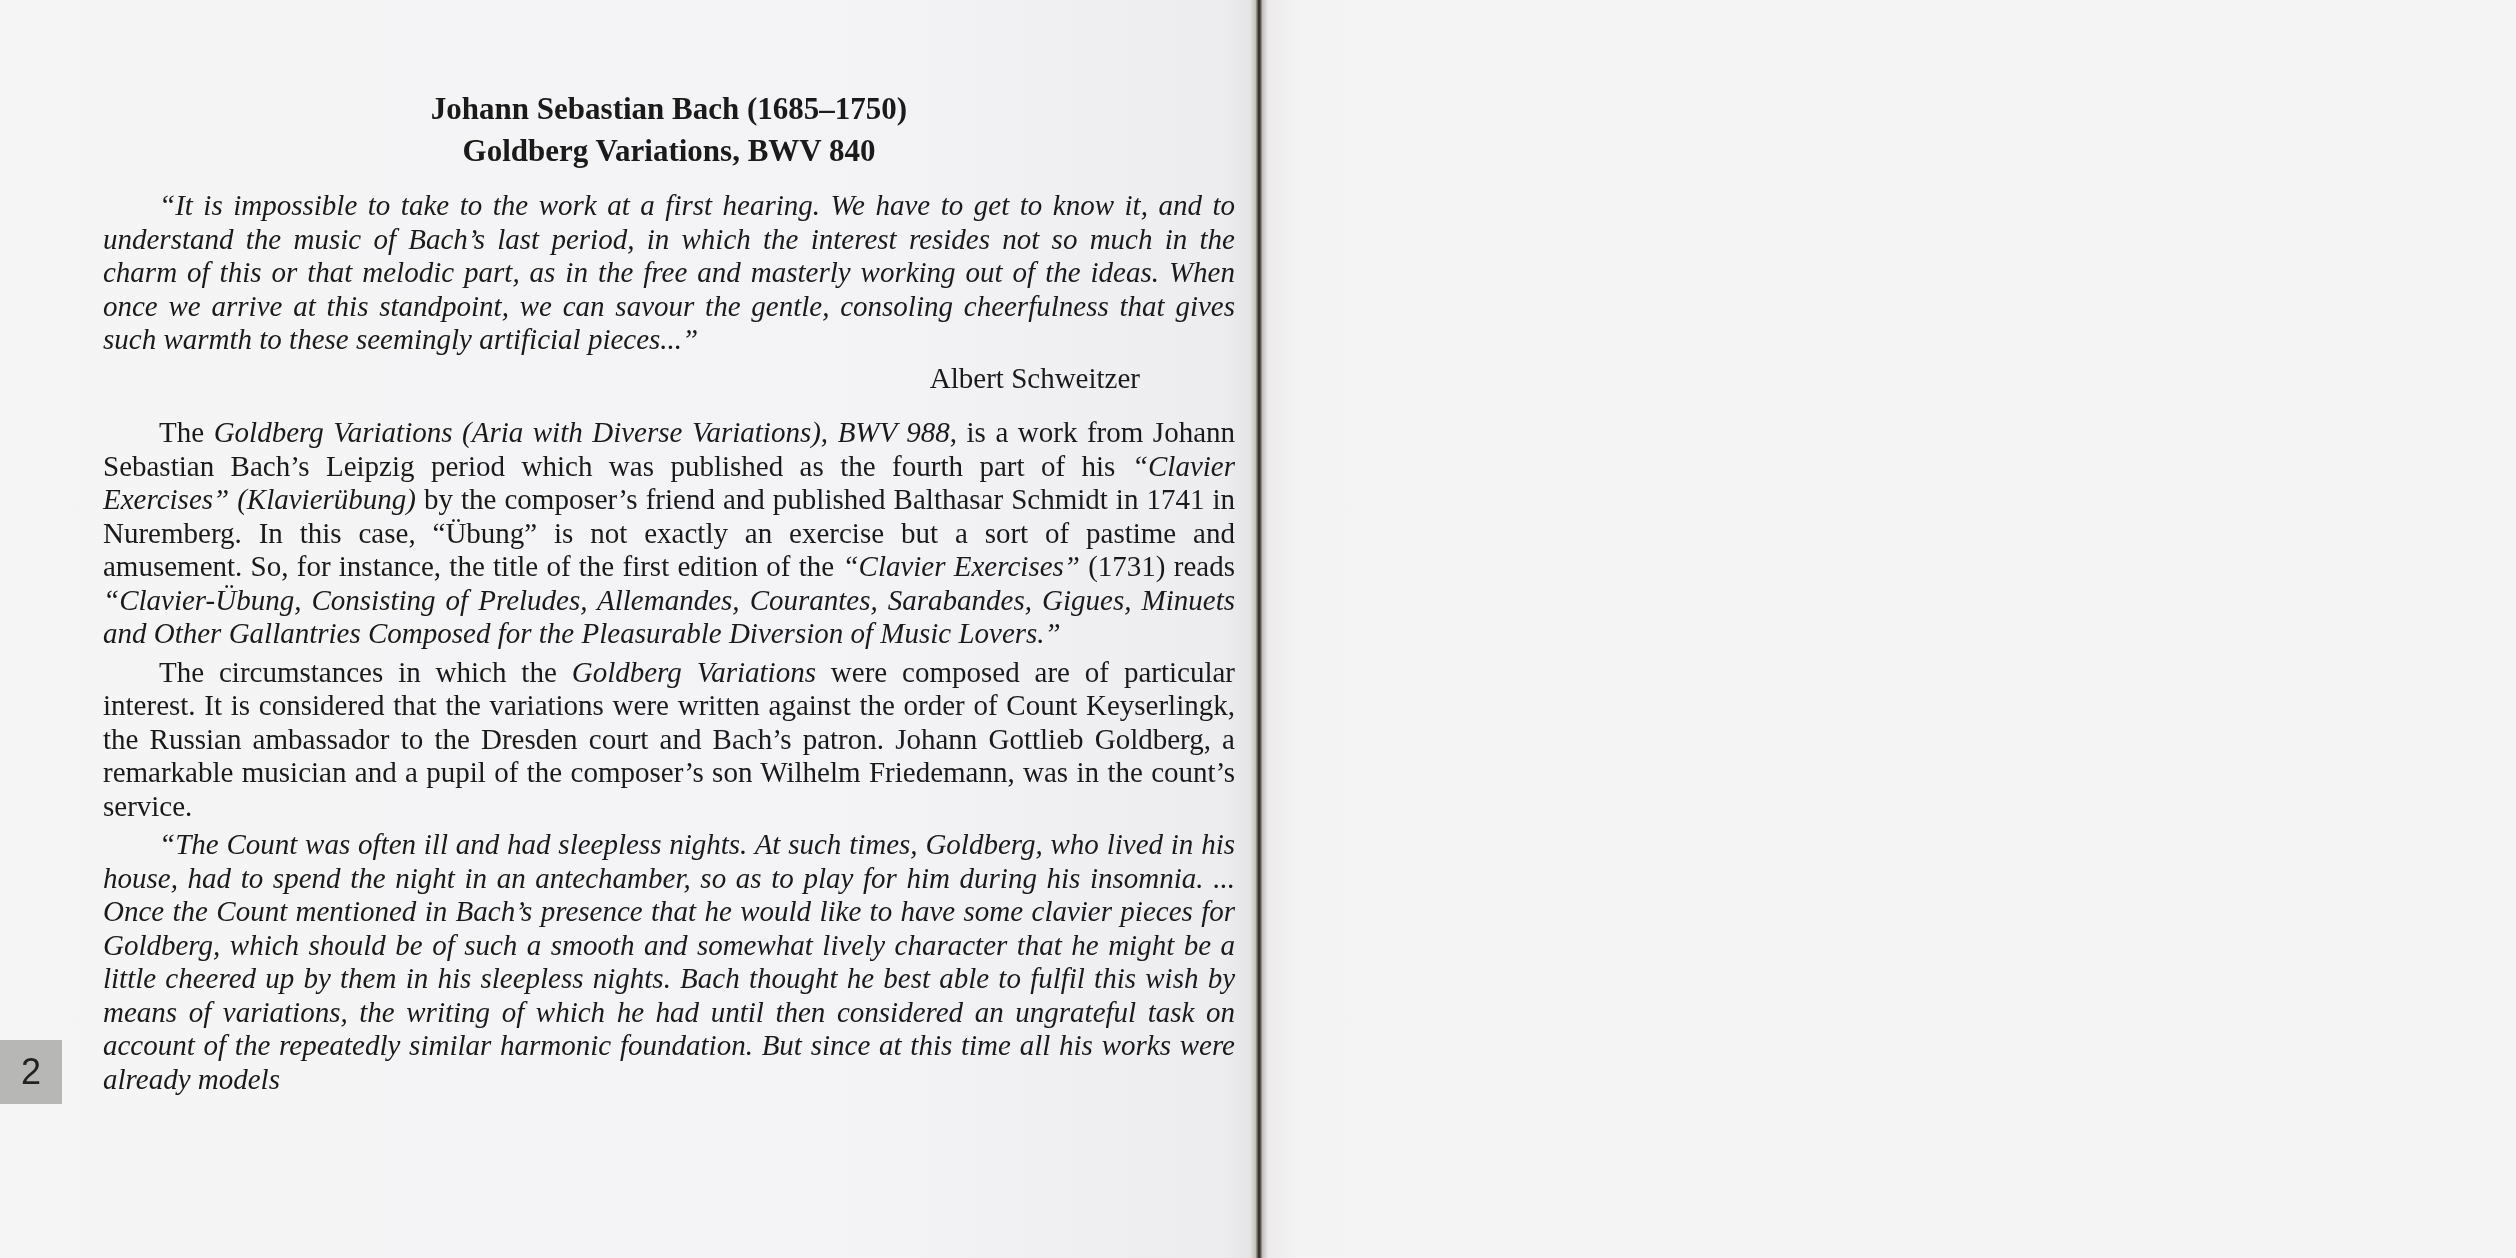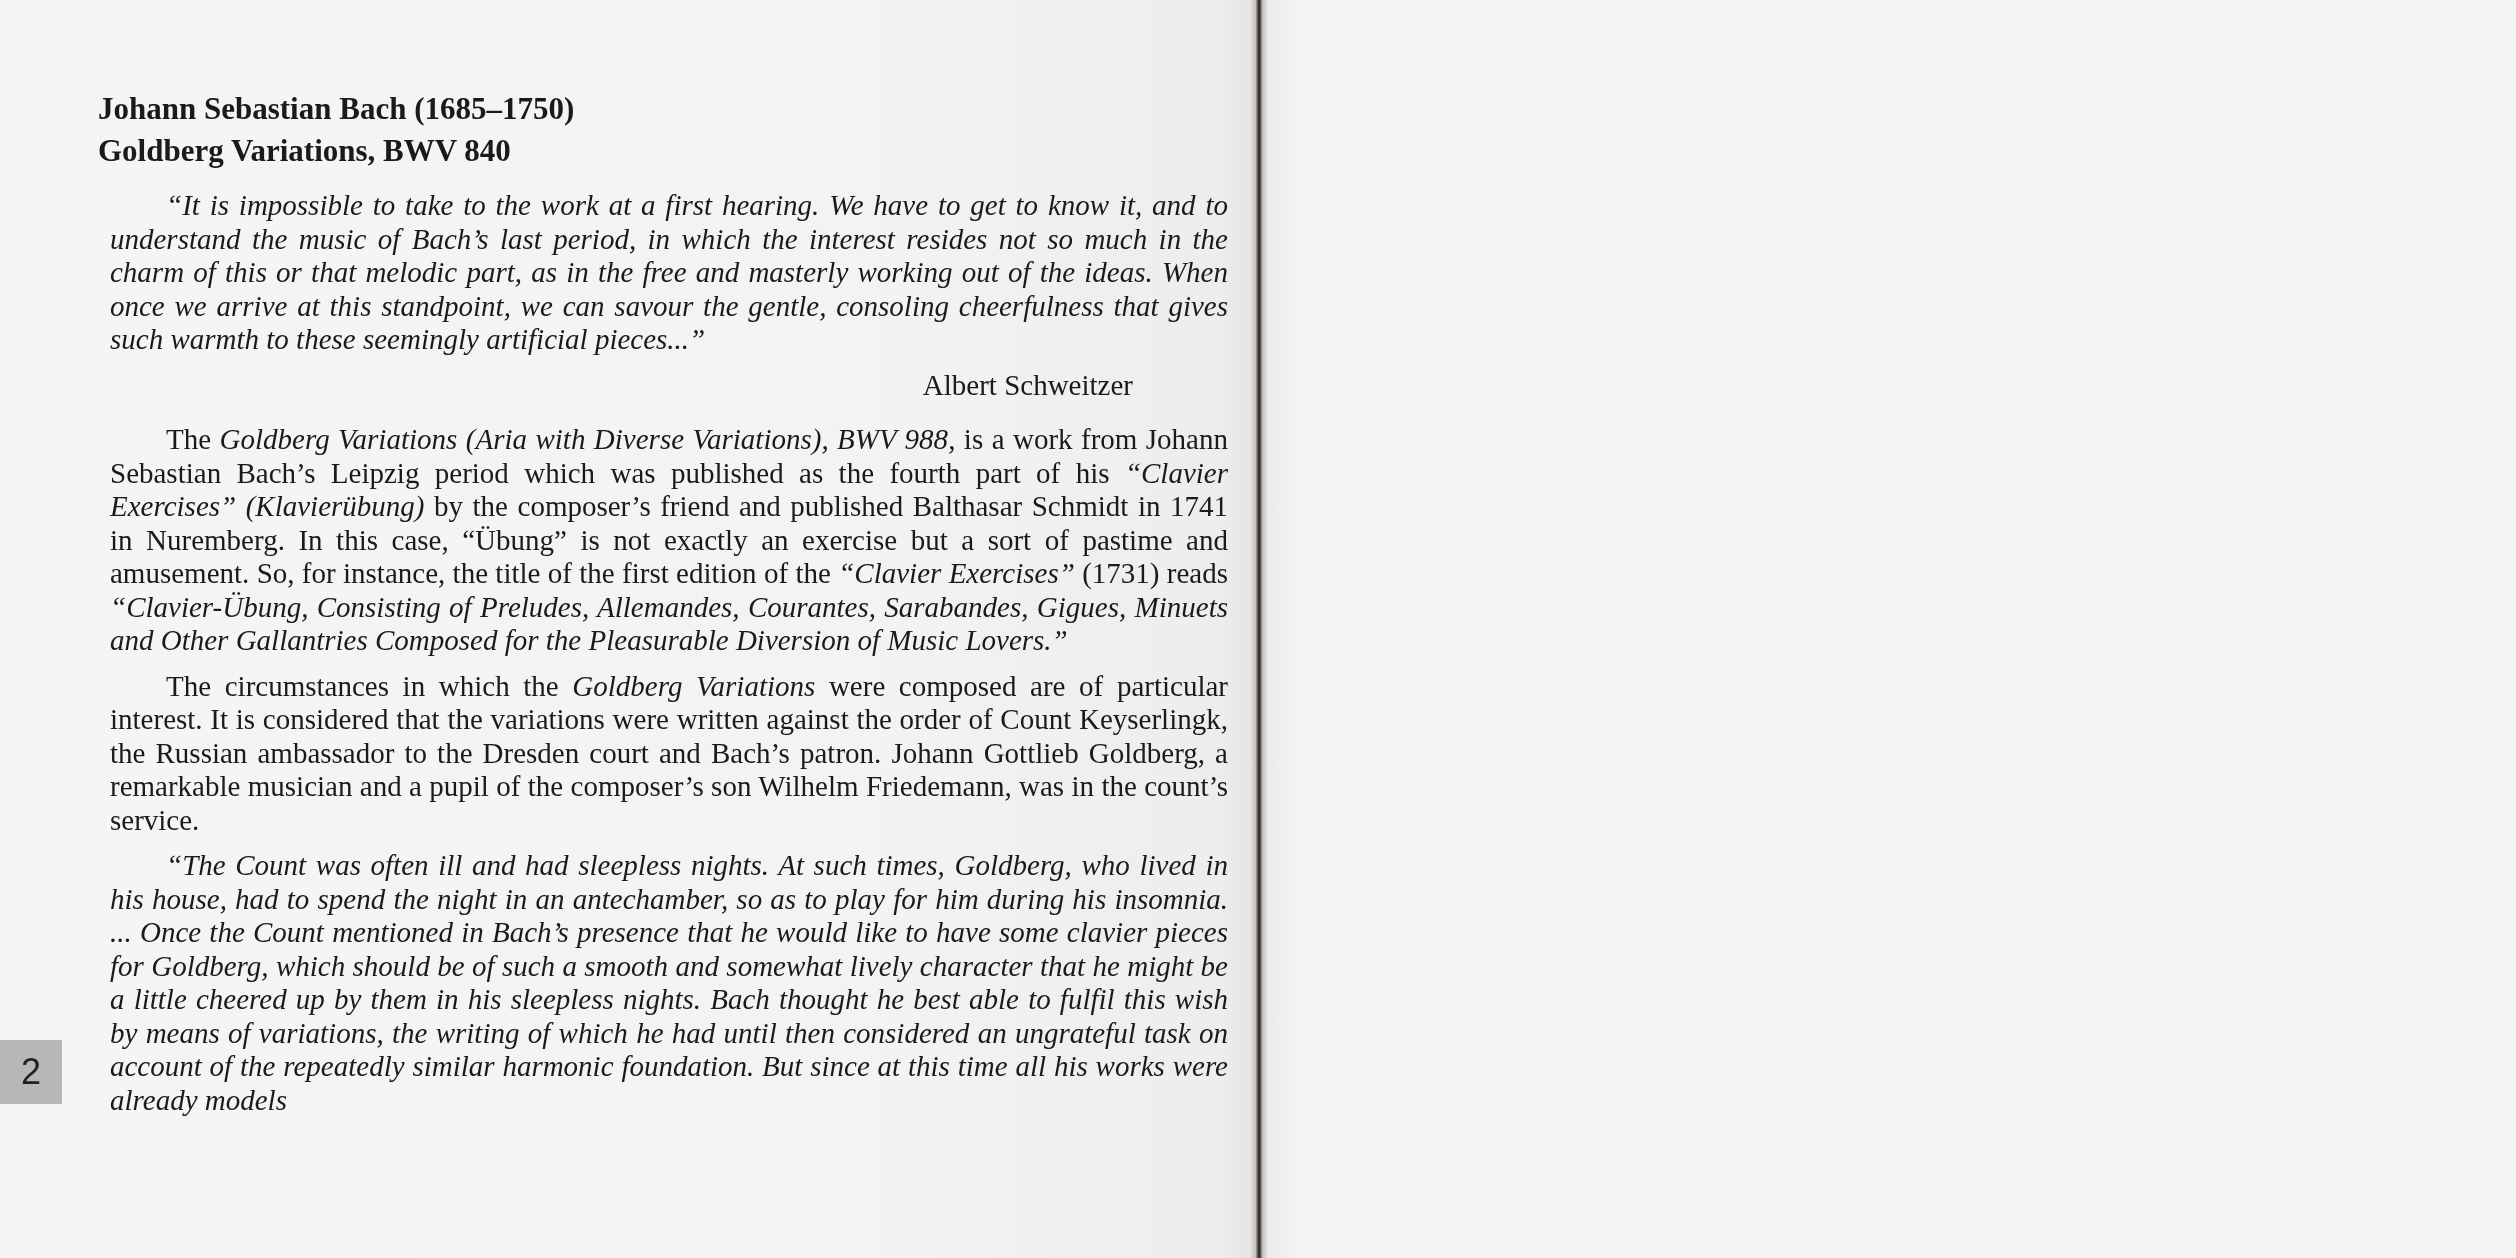--- a/index.html
+++ b/index.html
@@ -20,25 +20,25 @@
     background:linear-gradient(90deg,#e9e7e7 0%,#f4f3f4 3%,#f5f4f5 60%,#f4f4f5 100%);
   }
   .gutter{
     position:absolute;left:1250px;top:0;width:18px;height:1258px;
     background:linear-gradient(90deg,rgba(60,50,40,0) 0%,rgba(60,50,40,0.18) 30%,rgba(38,31,24,0.92) 48%,rgba(38,31,24,0.9) 54%,rgba(60,50,40,0.22) 70%,rgba(60,50,40,0) 100%);
   }
   .textblock{position:absolute;}
   .textblock.tb-left{left:98px;top:88px;width:1142px;}
 
   .title{
-    text-align:left;font-weight:bold;font-size:31px;line-height:42px;
+    text-align:center;font-weight:bold;font-size:31px;line-height:42px;
     margin:0 0 17px 0;
   }
   .para{
-    margin:12px;font-size:29px;line-height:33.5px;
+    margin:5px;font-size:29px;line-height:33.5px;
     text-align:justify;
   }
   .para.indent{text-indent:56px;}
   .para.right{text-align:right;padding-right:95px;}
   .para.attribution{margin-top:5px;margin-bottom:21px;}
   .it{font-style:italic;}
 
   .badge{
     position:absolute;background:#b7b8b6;color:#222;
     font-family:"Liberation Sans","DejaVu Sans",sans-serif;

